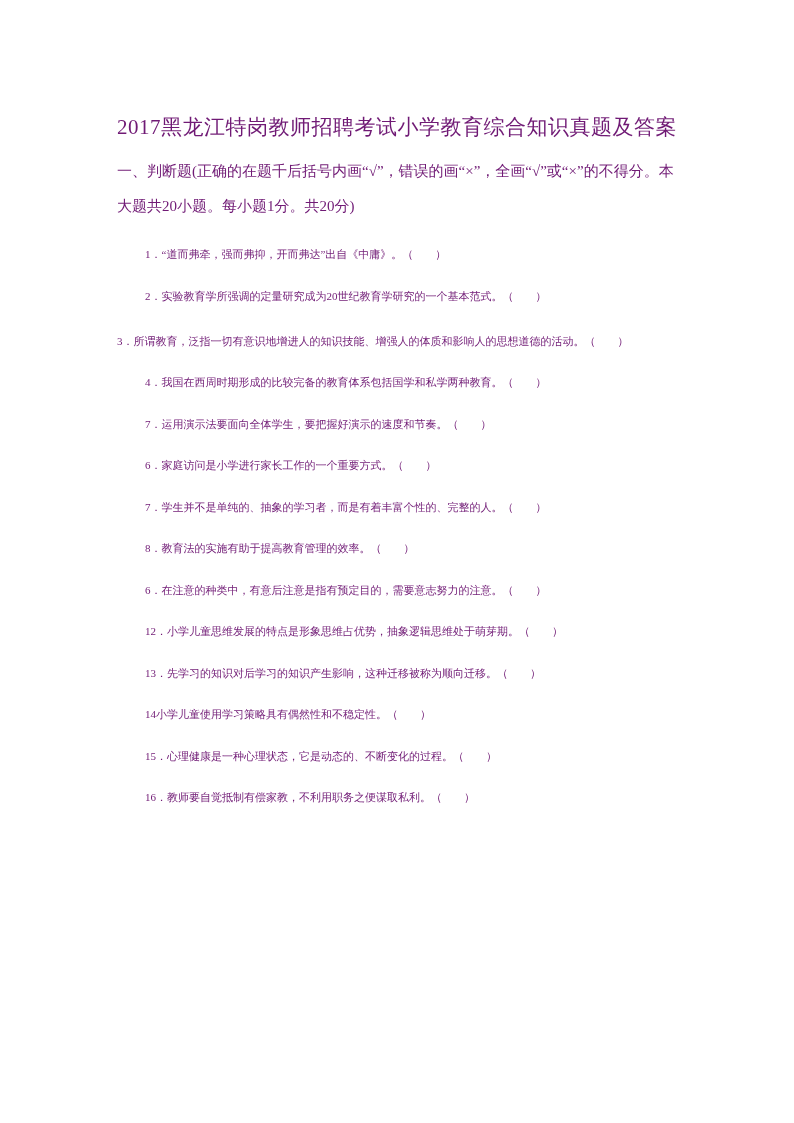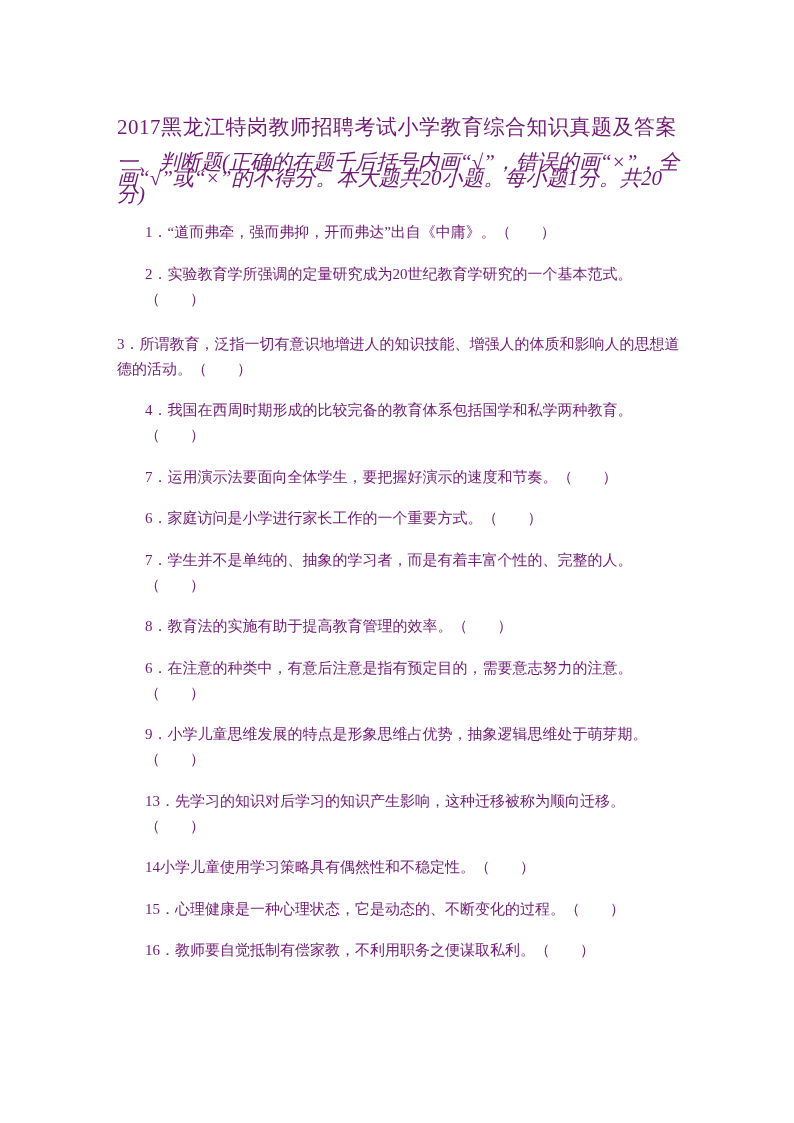--- a/index.html
+++ b/index.html
@@ -21,27 +21,26 @@
   }
   .doc-title {
     margin: 0;
     font-size: 21px;
     font-weight: 400;
     line-height: 53px;
     letter-spacing: 0.5px;
   }
   .section-heading {
     margin: 0 0 18px 0;
-    font-size: 21px;
-    line-height: 16px;
-    font-style: italic;
+    font-size: 15px;
+    line-height: 35px;
   }
   .question {
     margin: 0 0 16.5px 0;
-    font-size: 15px;
+    font-size: 11px;
     line-height: 25px;
   }
   .question.indent {
     padding-left: 28px;
   }
   .question.gap-before-lg {
     margin-top: 20px;
   }
   .question.gap-before-xl {
     margin-top: 19px;
@@ -60,18 +59,18 @@
 
   <p class="question indent">1．“道而弗牵，强而弗抑，开而弗达”出自《中庸》。（　　）</p>
   <p class="question indent">2．实验教育学所强调的定量研究成为20世纪教育学研究的一个基本范式。（　　）</p>
   <p class="question gap-before-lg">3．所谓教育，泛指一切有意识地增进人的知识技能、增强人的体质和影响人的思想道德的活动。（　　）</p>
   <p class="question indent">4．我国在西周时期形成的比较完备的教育体系包括国学和私学两种教育。（　　）</p>
   <p class="question indent">7．运用演示法要面向全体学生，要把握好演示的速度和节奏。（　　）</p>
   <p class="question indent">6．家庭访问是小学进行家长工作的一个重要方式。（　　）</p>
   <p class="question indent">7．学生并不是单纯的、抽象的学习者，而是有着丰富个性的、完整的人。（　　）</p>
   <p class="question indent">8．教育法的实施有助于提高教育管理的效率。（　　）</p>
   <p class="question indent">6．在注意的种类中，有意后注意是指有预定目的，需要意志努力的注意。（　　）</p>
-  <p class="question indent">9．小学儿童思维发展的特点是形象思维占优势，抽象逻辑思维处于萌芽期。（　　）</p>
+  <p class="question indent">12．小学儿童思维发展的特点是形象思维占优势，抽象逻辑思维处于萌芽期。（　　）</p>
   <p class="question indent">13．先学习的知识对后学习的知识产生影响，这种迁移被称为顺向迁移。（　　）</p>
   <p class="question indent">14小学儿童使用学习策略具有偶然性和不稳定性。（　　）</p>
   <p class="question indent">15．心理健康是一种心理状态，它是动态的、不断变化的过程。（　　）</p>
   <p class="question indent">16．教师要自觉抵制有偿家教，不利用职务之便谋取私利。（　　）</p>
 </div>
 
 </body></html>

